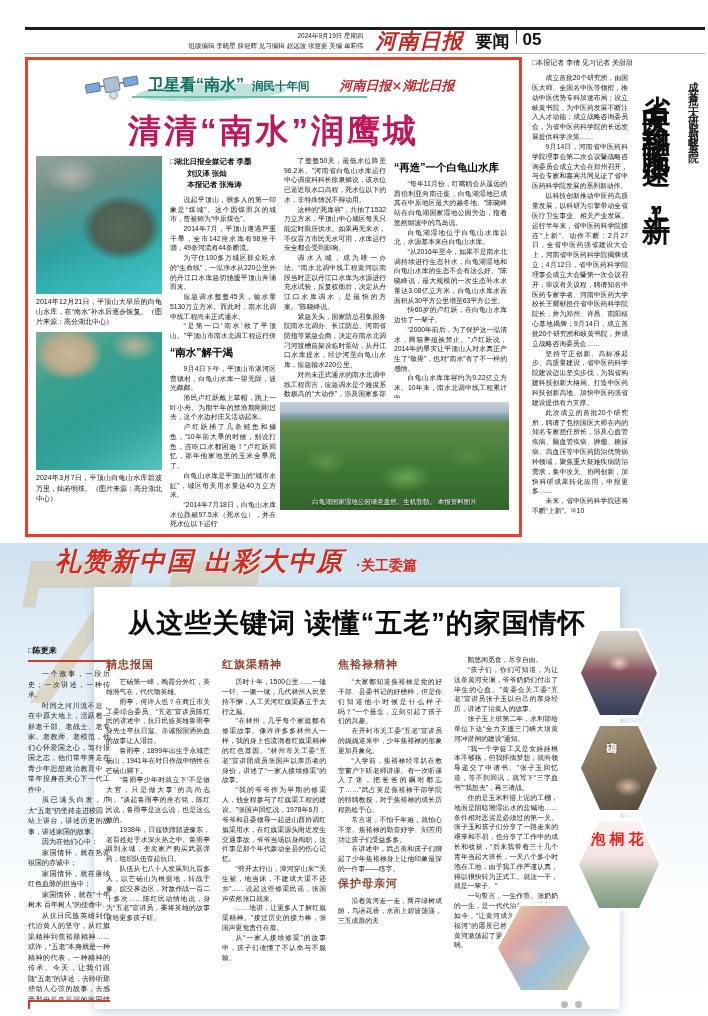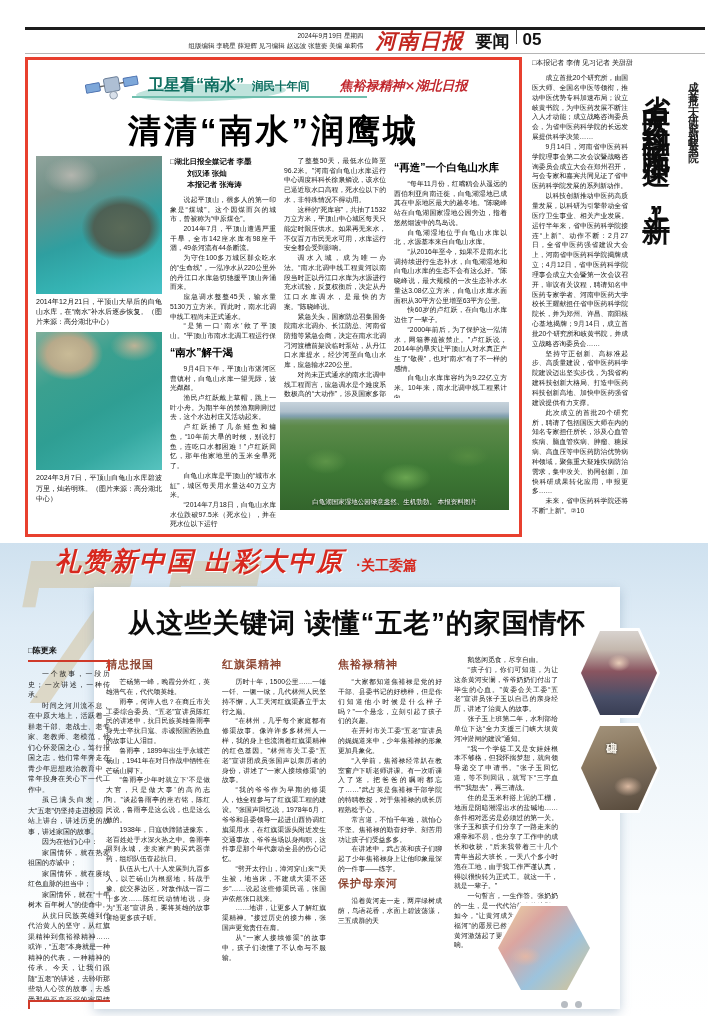--- a/index.html
+++ b/index.html
@@ -18,21 +18,21 @@
   
   .main-box { position:absolute; left:25px; top:57px; width:497px; height:480px; border:3px solid #e8402f; background:#fff; padding:4px 8px; }
   .banner-row { height:44px; display:flex; align-items:center; padding-left:48px; }
   .sat-wrap { width:56px; height:36px; transform:rotate(-10deg); flex:0 0 auto; }
   .ribbon { position:relative; padding:2px 8px 4px; white-space:nowrap; }
   .ribbon::before { content:""; position:absolute; left:-4px; top:11px; width:150px; height:17px; background:#bfe3dc; border-radius:50%; transform:rotate(-2deg); }
   .ribbon::after { content:""; position:absolute; left:-8px; bottom:2px; width:235px; height:2px; background:#6fbfae; }
   .ribbon-main { position:relative; font-weight:900; font-size:16px; color:#0e6e60; }
   .ribbon-sub { position:relative; font-weight:700; font-size:11.5px; color:#0e6e60; margin-left:8px; }
   .collab { font-family:"DejaVu Serif",serif; font-style:italic; font-weight:900; font-size:13px; color:#c1272d; margin-left:22px; white-space:nowrap; }
-  .headline { text-align:center; font-size:33px; font-weight:900; letter-spacing:3px; color:#000000; height:46px; line-height:46px; }
+  .headline { text-align:center; font-size:33px; font-weight:900; letter-spacing:3px; color:#be185d; height:46px; line-height:46px; }
   .cols { position:relative; display:flex; gap:8px; height:374px; margin-top:2px; }
   .c-photos { width:126px; flex:0 0 auto; }
   .photo { width:100%; height:138px; }
   .photo1 { background:
       radial-gradient(56px 46px at 68% 52%, #5a6a58 0%, #4d6054 50%, rgba(0,0,0,0) 72%),
       radial-gradient(44px 30px at 28% 14%, #b3b5ae 0%, rgba(0,0,0,0) 62%),
       linear-gradient(160deg,#8fa39b 0%, #6f8f86 24%, #2f9fa0 55%, #35b4b4 78%, #49c2c9 100%); }
   .photo2 { background:
       radial-gradient(52px 40px at 26% 16%, #c9bb97 0%, #b7a98a 42%, rgba(0,0,0,0) 66%),
       radial-gradient(40px 26px at 78% 10%, #bdb396 0%, rgba(0,0,0,0) 60%),
@@ -141,21 +141,21 @@
           <rect x="43" y="12" width="15" height="9" rx="1" fill="#7da7d9" stroke="#4a6fae" stroke-width="1"></rect>
           <rect x="22" y="9" width="16" height="15" rx="2" fill="#aebfd4" stroke="#6b7f99" stroke-width="1"></rect>
           <line x1="17" y1="16.5" x2="22" y2="16.5" stroke="#666" stroke-width="1.5"></line>
           <line x1="38" y1="16.5" x2="43" y2="16.5" stroke="#666" stroke-width="1.5"></line>
           <circle cx="30" cy="28" r="4" fill="#d8e0ea" stroke="#8a97a8" stroke-width="1"></circle>
         </svg>
       </div>
       <div class="ribbon">
         <span class="ribbon-main">卫星看“南水”</span><span class="ribbon-sub">润民十年间</span>
       </div>
-      <div class="collab">焦裕禄精神×湖北日报</div>
+      <div class="collab">河南日报×湖北日报</div>
     </div>
     <div class="headline">清清“南水”润鹰城</div>
 
     <div class="cols">
       <div class="c-photos">
         <div class="photo photo1"></div>
         <div class="cap">2014年12月21日，平顶山大旱后的白龟山水库，在“南水”补水后逐步恢复。（图片来源：高分湖北中心）</div>
         <div class="photo photo2"></div>
         <div class="cap">2024年3月7日，平顶山白龟山水库碧波万里，灿若明珠。（图片来源：高分湖北中心）</div>
       </div>
@@ -304,20 +304,25 @@
     </div>
 
     <div class="hexw hex1">
         <div class="hexi hp1"></div>
       </div>
     <div class="hexw hex2">
       <div class="hexi hp2">
           <span class="hexmark">山碑</span>
         </div>
     </div>
+    <div class="hexw hex3">
+      <div class="hexi hp3">
+          <span class="hexlabel">泡桐花</span>
+        </div>
+    </div>
     <div class="hexw hex4">
         <div class="hexi hp4"></div>
       </div>
 
 
     <div class="dots">
       <span class="dot"></span>
       <span class="dot"></span>
     </div>
   </div>

